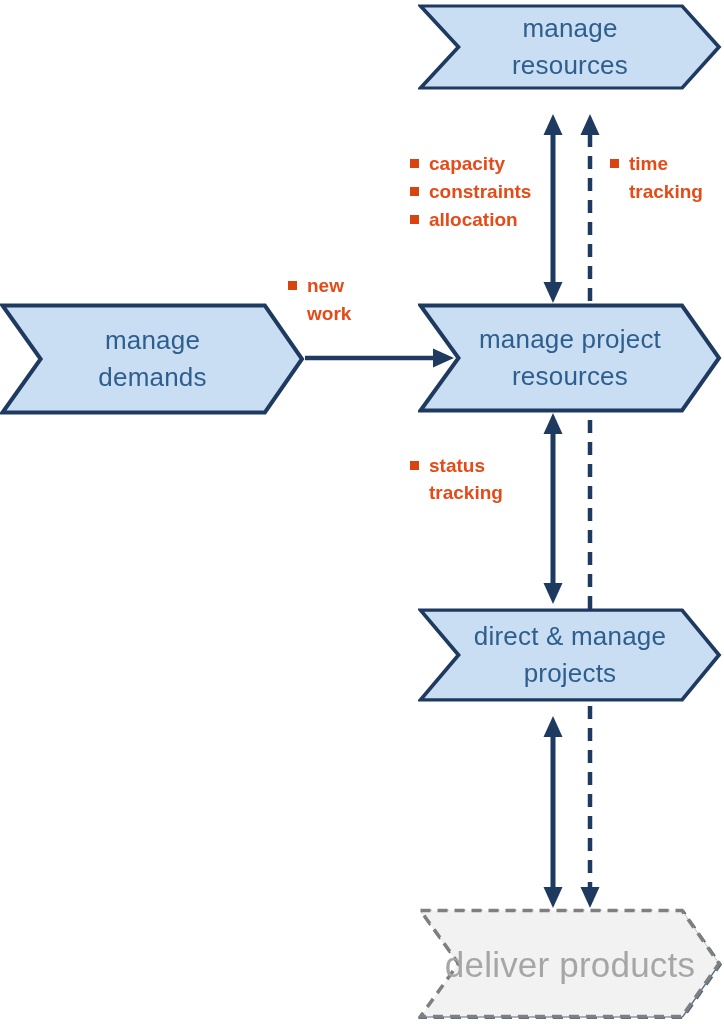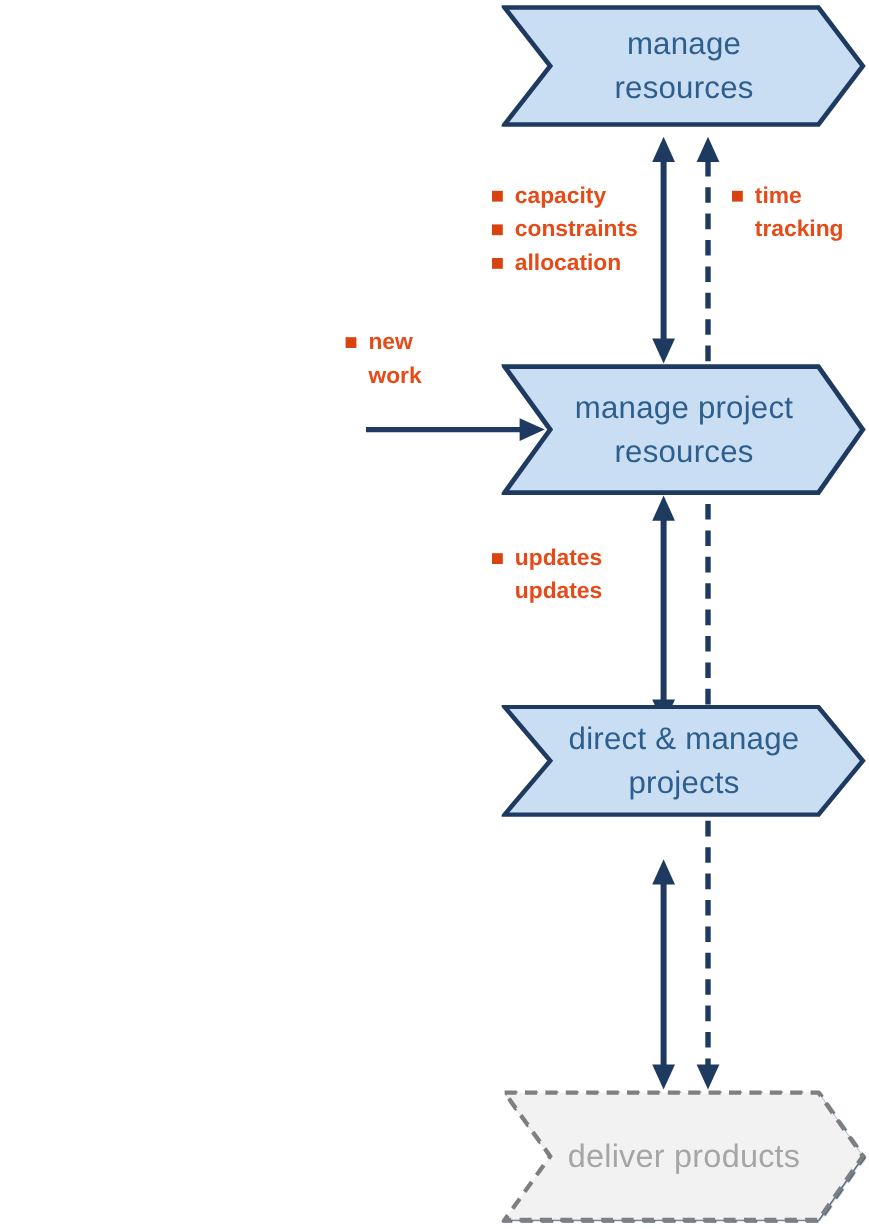--- a/index.html
+++ b/index.html
@@ -49,21 +49,21 @@
   .node-label{
     position:absolute;left:50%;top:50%;
     transform:translate(-50%,-50%);
     text-align:center;
     font-size:26px;line-height:37px;
     color:var(--node-text);
     letter-spacing:0.2px;
   }
   .node.inactive .node-label{
     color:var(--inactive-text);
-    font-size:27px;white-space:nowrap;
+    font-size:35px;white-space:nowrap;
   }
   .annotation-group{
     position:absolute;z-index:2;
     color:var(--annotation-text);
     font-size:19px;font-weight:700;line-height:28px;
   }
   .bullet-item{position:relative;padding-left:19px;}
   .bullet{
     position:absolute;left:0;top:9px;
     width:9px;height:9px;
@@ -101,36 +101,42 @@
       <polygon points="553,716 562.5,737 543.5,737"></polygon>
       <polygon points="553,908 562.5,887 543.5,887"></polygon>
     </g>
 
     <g>
       <line class="h-line" x1="305" y1="358" x2="436" y2="358"></line>
       <polygon points="454,358 433,348.5 433,367.5"></polygon>
     </g>
   </svg>
 
-  <div class="node" style="left:418px;top:4px;width:304px;height:102px">
+  <div class="node" style="left:418px;top:4px;width:304px;height:86px">
     <svg viewBox="0 0 304 110" preserveAspectRatio="none">
       <path class="chev" d="M2.5 2.5 L264 2.5 L301 55 L264 107.5 L2.5 107.5 L40.5 55 Z"></path>
     </svg>
     <div class="node-label" style="width:185px">manage resources</div>
   </div>
 
+  <div class="node" style="left:0px;top:303px;width:305px;height:112px">
+    <svg viewBox="0 0 304 110" preserveAspectRatio="none">
+      <path class="chev" d="M2.5 2.5 L264 2.5 L301 55 L264 107.5 L2.5 107.5 L40.5 55 Z"></path>
+    </svg>
+    <div class="node-label" style="width:185px">manage demands</div>
+  </div>
 
   <div class="node" style="left:418px;top:303px;width:304px;height:110px">
     <svg viewBox="0 0 304 110" preserveAspectRatio="none">
       <path class="chev" d="M2.5 2.5 L264 2.5 L301 55 L264 107.5 L2.5 107.5 L40.5 55 Z"></path>
     </svg>
     <div class="node-label" style="width:232px">manage project resources</div>
   </div>
 
-  <div class="node" style="left:418px;top:587px;width:304px;height:94px">
+  <div class="node" style="left:418px;top:608px;width:304px;height:94px">
     <svg viewBox="0 0 304 110" preserveAspectRatio="none">
       <path class="chev" d="M2.5 2.5 L264 2.5 L301 55 L264 107.5 L2.5 107.5 L40.5 55 Z"></path>
     </svg>
     <div class="node-label" style="width:232px">direct &amp; manage projects</div>
   </div>
 
   <div class="node inactive" style="left:418px;top:908px;width:304px;height:111px">
     <svg viewBox="0 0 304 110" preserveAspectRatio="none">
       <path class="chev" d="M2.5 2.5 L264 2.5 L301 55 L264 107.5 L2.5 107.5 L40.5 55 Z"></path>
     </svg>
@@ -162,17 +168,17 @@
   <div class="annotation-group" style="left:288px;top:272px;width:75px">
     <div class="bullet-item">
       <span class="bullet"></span>
       <span>new work</span>
     </div>
   </div>
 
   <div class="annotation-group" style="left:410px;top:452px;width:120px;line-height:27px">
     <div class="bullet-item">
       <span class="bullet"></span>
-      <span>updates updates</span>
+      <span>status tracking</span>
     </div>
   </div>
 
 </div>
 
 </body></html>

